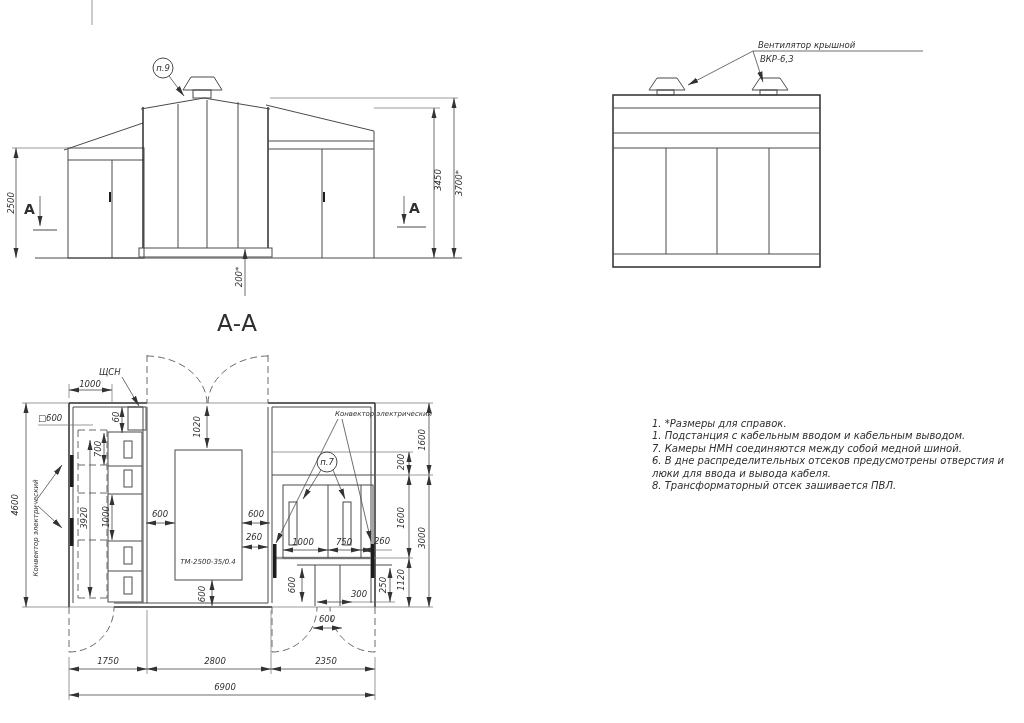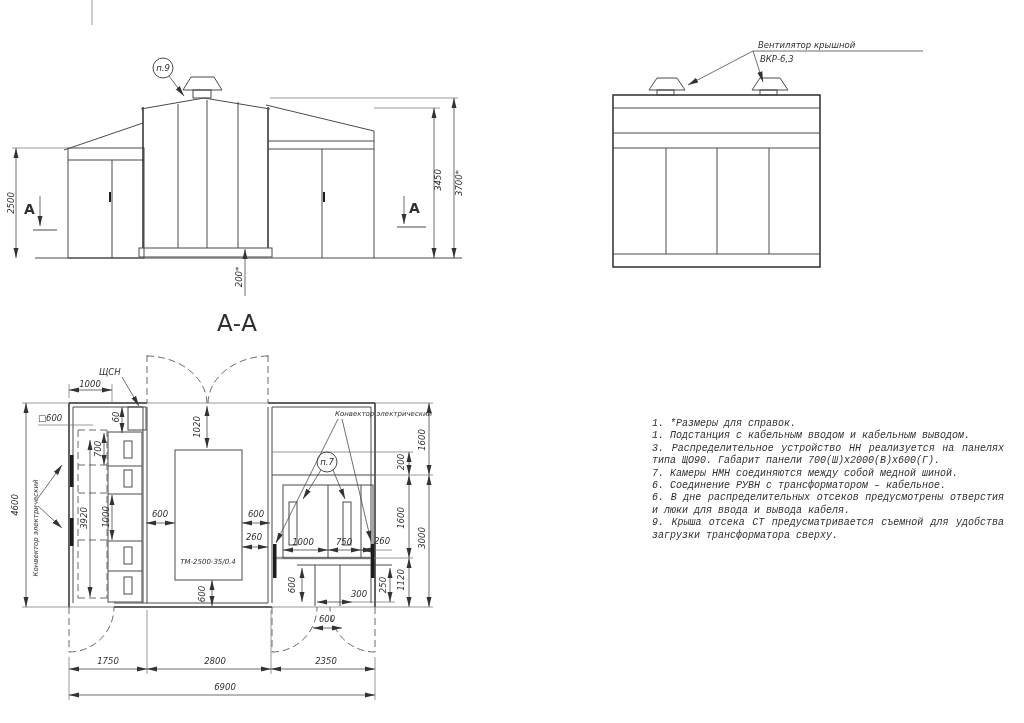--- a/index.html
+++ b/index.html
@@ -17,21 +17,21 @@
   .blk{fill:#1c1c1c;stroke:none}
   text{font-family:"DejaVu Sans",sans-serif;font-style:italic;fill:#2f2f2f;}
   .t8{font-size:8.5px}
   .t7{font-size:7px}
   .tA{font-size:14px;font-style:normal;font-weight:bold}
   .tAA{font-size:23px;font-style:normal}
   .mid{text-anchor:middle}
   
   #notes{position:absolute;left:652px;top:418px;width:352px;color:#2f2f2f;
          font-size:10px;font-style:italic;line-height:12.4px;text-align:justify;}
-  #notes p{margin:0;font-family:Liberation Mono, monospace;}
+  #notes p{margin:0;}
 </style>
 </head>
 <body>
 
 <div id="sheet">
 <svg width="1024" height="723" viewBox="0 0 1024 723">
   <defs>
     <marker id="ar" viewBox="0 0 10 6" refX="9.5" refY="3" markerWidth="11" markerHeight="7" orient="auto-start-reverse" markerUnits="userSpaceOnUse">
       <path d="M0,0.6 L9.5,3 L0,5.4 Z" fill="#333"></path>
     </marker>
@@ -258,19 +258,17 @@
     <text x="215" y="664" class="t8 mid">2800</text>
     <text x="326" y="664" class="t8 mid">2350</text>
     <path d="M69,695 H375" class="dim" marker-start="url(#ar)" marker-end="url(#ar)"></path>
     <text x="225" y="690" class="t8 mid">6900</text>
   </g>
 </svg>
 
 <div id="notes">
   <p>1.  *Размеры для справок.</p>
   <p>1.  Подстанция с кабельным вводом и кабельным выводом.</p>
-  <p>3.  Распределительное устройство НН реализуется на панелях типа ЩО90. Габарит панели 700(Ш)х2000(В)х600(Г).</p>
   <p>7.  Камеры НМН соединяются между собой медной шиной.</p>
-  <p>6.  Соединение РУВН с трансформатором – кабельное.</p>
   <p>6.  В дне распределительных отсеков предусмотрены отверстия и люки для ввода и вывода кабеля.</p>
-  <p>9.  Крыша отсека СТ предусматривается съемной для удобства загрузки трансформатора сверху.</p>
+  <p>8.  Трансформаторный отсек зашивается ПВЛ.</p>
 </div>
 </div>
 
 </body></html>

